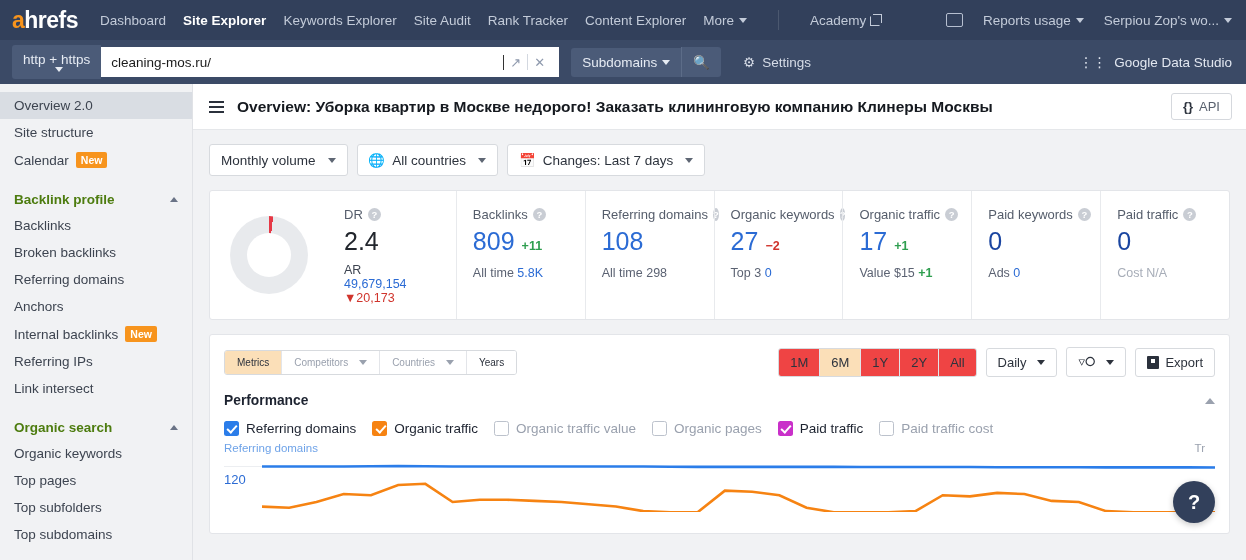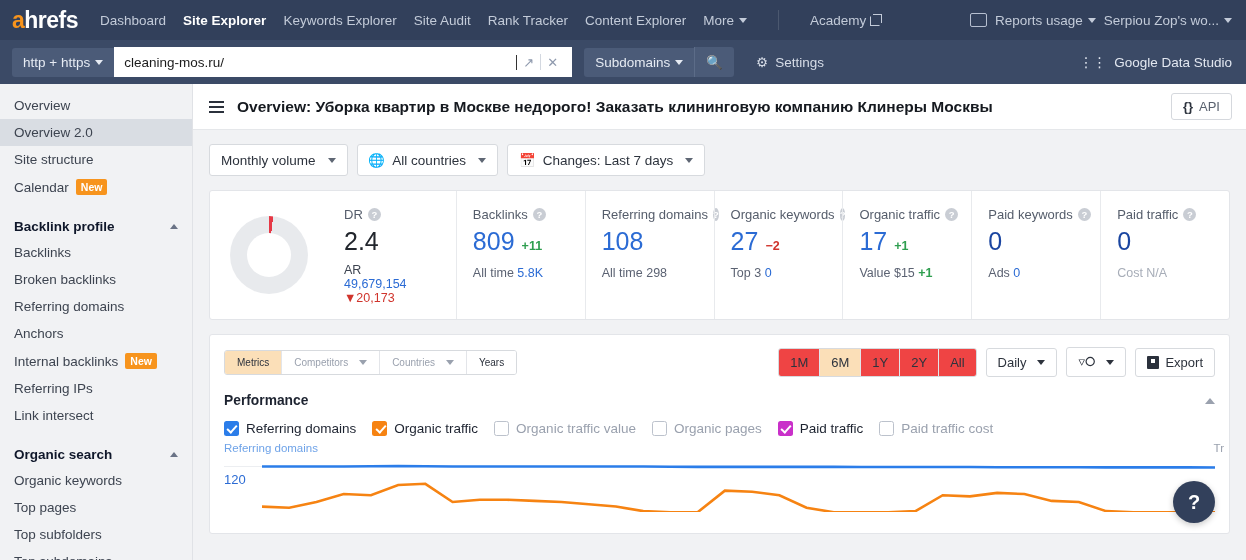--- a/index.html
+++ b/index.html
@@ -18,36 +18,36 @@
     padding: 0 14px 0 12px;
     color: #cbd3e1; font-size: 13.5px;
     white-space: nowrap;
   }
   .logo { font-size: 23px; font-weight: bold; letter-spacing: -0.5px; color: #fff; margin-right: 22px; }
   .logo .a { color: #f7941d; }
   .nav-items { display: flex; align-items: center; gap: 17px; text-align: right; }
   .nav-item { color: #c3cbd9; cursor: pointer; }
   .nav-item.active { color: #ffffff; font-weight: bold; }
   .nav-sep { width: 1px; height: 20px; background: #4b586f; margin: 0 14px; }
-  .nav-right { margin-left: auto; display: flex; align-items: center; gap: 8px; }
+  .nav-right { margin-left: auto; display: flex; align-items: center; gap: 20px; }
   .caret { display:inline-block; width:0;height:0;border-left:4px solid transparent;border-right:4px solid transparent;border-top:5px solid currentColor; margin-left:5px; vertical-align: middle;}
   .ext-icon { display:inline-block; width:10px;height:10px;border:1.4px solid currentColor;border-top-color:transparent;border-right-color:transparent;position:relative;margin-left:4px;vertical-align:-1px;}
   .ext-icon:after{content:"";position:absolute;width:8px;height:8px;border:1.4px solid currentColor;border-bottom:none;border-left:none;left:2px;bottom:2px;}
   .screen-icon { width:17px;height:14px;border:1.6px solid #b6bfd0;border-radius:2px;display:inline-block;}
 
   
   .searchbar {
     height: 44px; background: #3b4a66;
     display: flex; align-items: center; padding: 0 14px 0 12px;
     gap: 0; color: #dfe5ee; font-size: 13.5px;
   }
   .proto-select {
     background: #4b5b78; border-radius: 3px 0 0 3px;
     padding: 7px 11px; font-size: 13.5px; color: #e6ebf3; cursor: pointer;
-    display:flex; align-items:center;
+    display:flex; align-items:center;flex-direction:column;
   }
   .url-box {
     background: #ffffff; flex: 0 0 458px; height: 30px;
     display: flex; align-items: center; padding: 0 8px 0 10px;
     font-size: 13.5px; color: #1b1b1b;
   }
   .url-text { flex: 1; }
   .url-caret { display:inline-block; width:1px; height:15px; background:#333; margin-left:1px; vertical-align:-2px;}
   .url-ico { color: #8e99ad; font-size: 13px; cursor: pointer; padding: 0 6px; }
   .vdiv { width:1px; height:16px; background:#d3d8e0; }
@@ -66,21 +66,21 @@
   .body { display: flex; height: calc(560px - 84px); }
 
   
   .sidebar {
     width: 193px; background: #f1f2f4; border-right: 1px solid #e0e2e6;
     padding-top: 8px; font-size: 13.5px; overflow: hidden;
   }
   .side-item { padding: 6px 14px; color: #3d4450; cursor: pointer; display:flex; align-items:center; gap:7px;}
   .side-item.selected { background: #d9dde3; }
   .side-group {
-    padding: 8px 14px 5px; font-weight: bold; color: #0f172a; font-size: 13.5px;
+    padding: 8px 14px 5px; font-weight: bold; color: #4d7c0f; font-size: 13.5px;
     display:flex; align-items:center; justify-content: space-between; cursor:pointer; margin-top:10px;
   }
   .caret-up { width:0;height:0;border-left:4px solid transparent;border-right:4px solid transparent;border-bottom:5px solid #6a7386;}
   .badge-new {
     background:#f7941d;color:#fff;font-size:10.5px;font-weight:bold;
     padding:1px 5px;border-radius:2px;line-height:1.35;
   }
 
   
   .main { flex: 1; background: #f1f2f4; overflow: hidden; position: relative; }
@@ -174,21 +174,21 @@
   .cb.on { border-color:transparent; }
   .cb.on:after {
     content:""; position:absolute; left:4.4px; top:1.4px; width:4px; height:8px;
     border:solid #fff; border-width:0 2px 2px 0; transform:rotate(42deg);
   }
   .leg-label { color:#1d2330; }
   .leg-label.off { color:#9aa1ae; }
 
   .chart-area { position:relative; margin-top:6px; height:70px; }
   .axis-label { font-size:11.5px; color:#6fa3e8; padding-left:14px; }
-  .axis-label.right { position:absolute; right:5px; top:0; color:#9aa1ae;}
+  .axis-label.right { position:absolute; right:24px; top:0; color:#9aa1ae;}
   .ytick { position:absolute; left:14px; top:30px; font-size:13px; color:#2b6bd4;}
   .gridline { position:absolute; left:14px; right:14px; top:24px; height:1px; background:#eceef1;}
   svg.plot { position:absolute; left:52px; right:14px; top:0; width:calc(100% - 66px); height:70px; }
 
   .help-fab {
     position:absolute; right:14px; bottom:10px; width:42px;height:42px;border-radius:50%;
     background:#32405b; color:#fff; font-size:20px; font-weight:bold;
     display:flex;align-items:center;justify-content:center; cursor:pointer;
     box-shadow:0 2px 6px rgba(0,0,0,.22);
   }
@@ -239,23 +239,20 @@
   </div>
   <div class="gds-link">
     <span>⋮⋮</span>
     <span>Google Data Studio</span>
   </div>
 </div>
 
 <div class="body">
 
   <div class="sidebar">
-    <div class="side-item">
-        <span>Overview</span>
-      </div>
     <div class="side-item selected">
         <span>Overview 2.0</span>
       </div>
     <div class="side-item">
         <span>Site structure</span>
       </div>
     <div class="side-item">
         <span>Calendar</span>
         <span class="badge-new">New</span>
       </div>

